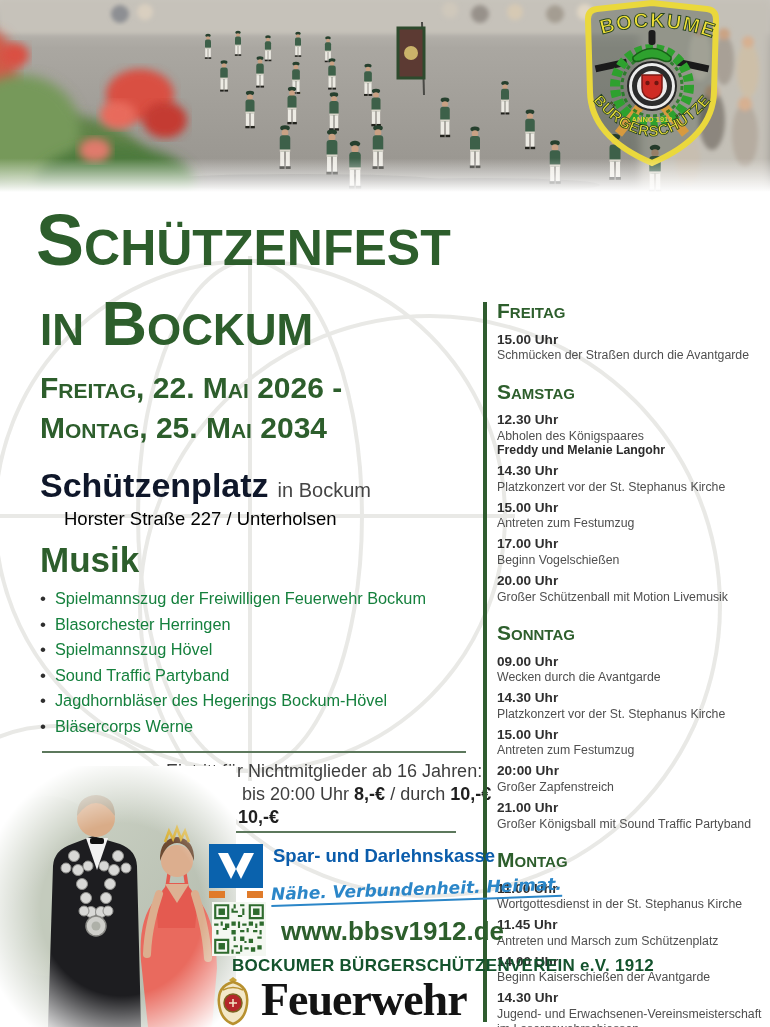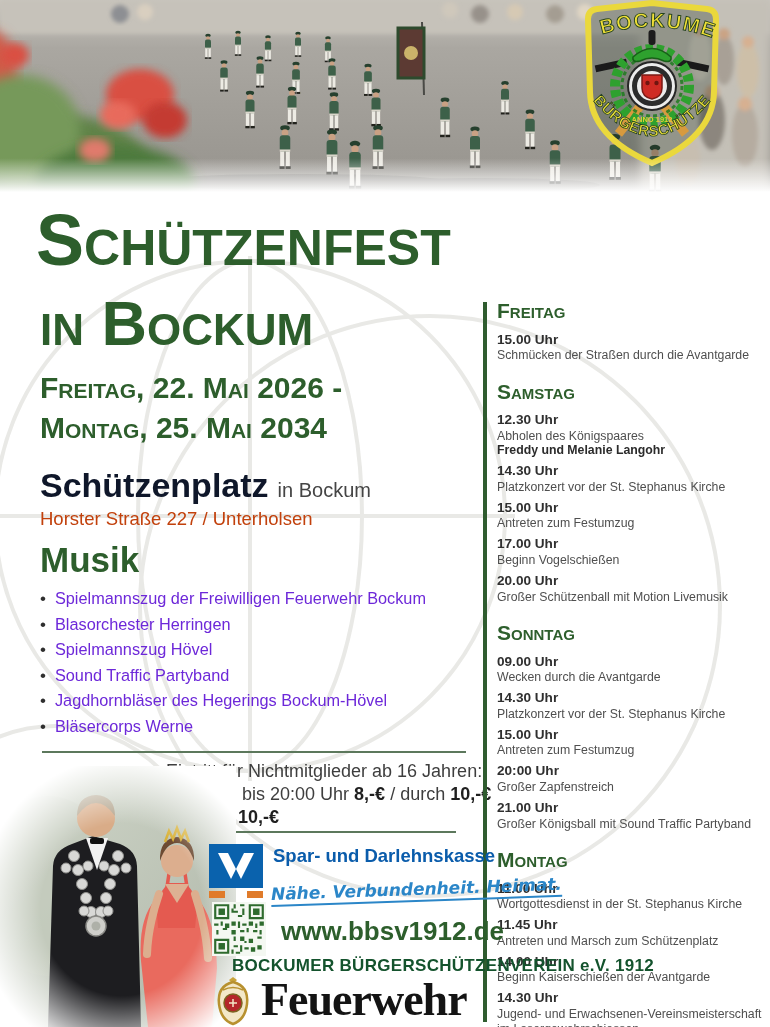--- a/index.html
+++ b/index.html
@@ -28,27 +28,27 @@
     font-variant:small-caps; color:#2d5e2c; white-space:nowrap; }
 
   
   #dates { left:40px; top:368px; font-size:30px; line-height:40px; font-weight:bold;
     font-variant:small-caps; color:#2d5e2c; white-space:nowrap; }
 
   
   #venue { left:40px; top:466px; white-space:nowrap; }
   #venue .vname { font-size:34px; font-weight:bold; color:#0f172a; }
   #venue .vsuffix { font-size:20px; color:#454545; margin-left:9px; }
-  #venue .vaddr { font-size:18.5px; color:#c2410c; margin-top:3px; }
+  #venue .vaddr { font-size:18.5px; color:#000000; margin-top:3px;margin-left:24px; }
 
   
   #music { left:40px; top:541px; }
   #music h2 { font-size:35px; line-height:38px; font-weight:bold; color:#2d5e2c; }
   #music ul { list-style:none; margin-top:7px; }
-  #music li { font-size:16.3px; line-height:24.6px; color:#6d28d9; white-space:nowrap; }
+  #music li { font-size:16.3px; line-height:24.6px; color:#15803d; white-space:nowrap; }
   #music li::before { content:"•"; color:#2f2f2f; margin-right:9px; font-size:17px; }
 
   
   #rule-top { left:42px; top:751px; width:424px; }
   #rule-bottom { left:166px; top:831px; width:290px; }
   #admission { left:166px; top:760px; font-size:18px; line-height:22.8px; color:#3e3e3e; white-space:nowrap; }
   #admission b { color:#1f1f1f; }
 
   
   #schedule { left:497px; top:295px; width:270px; }

